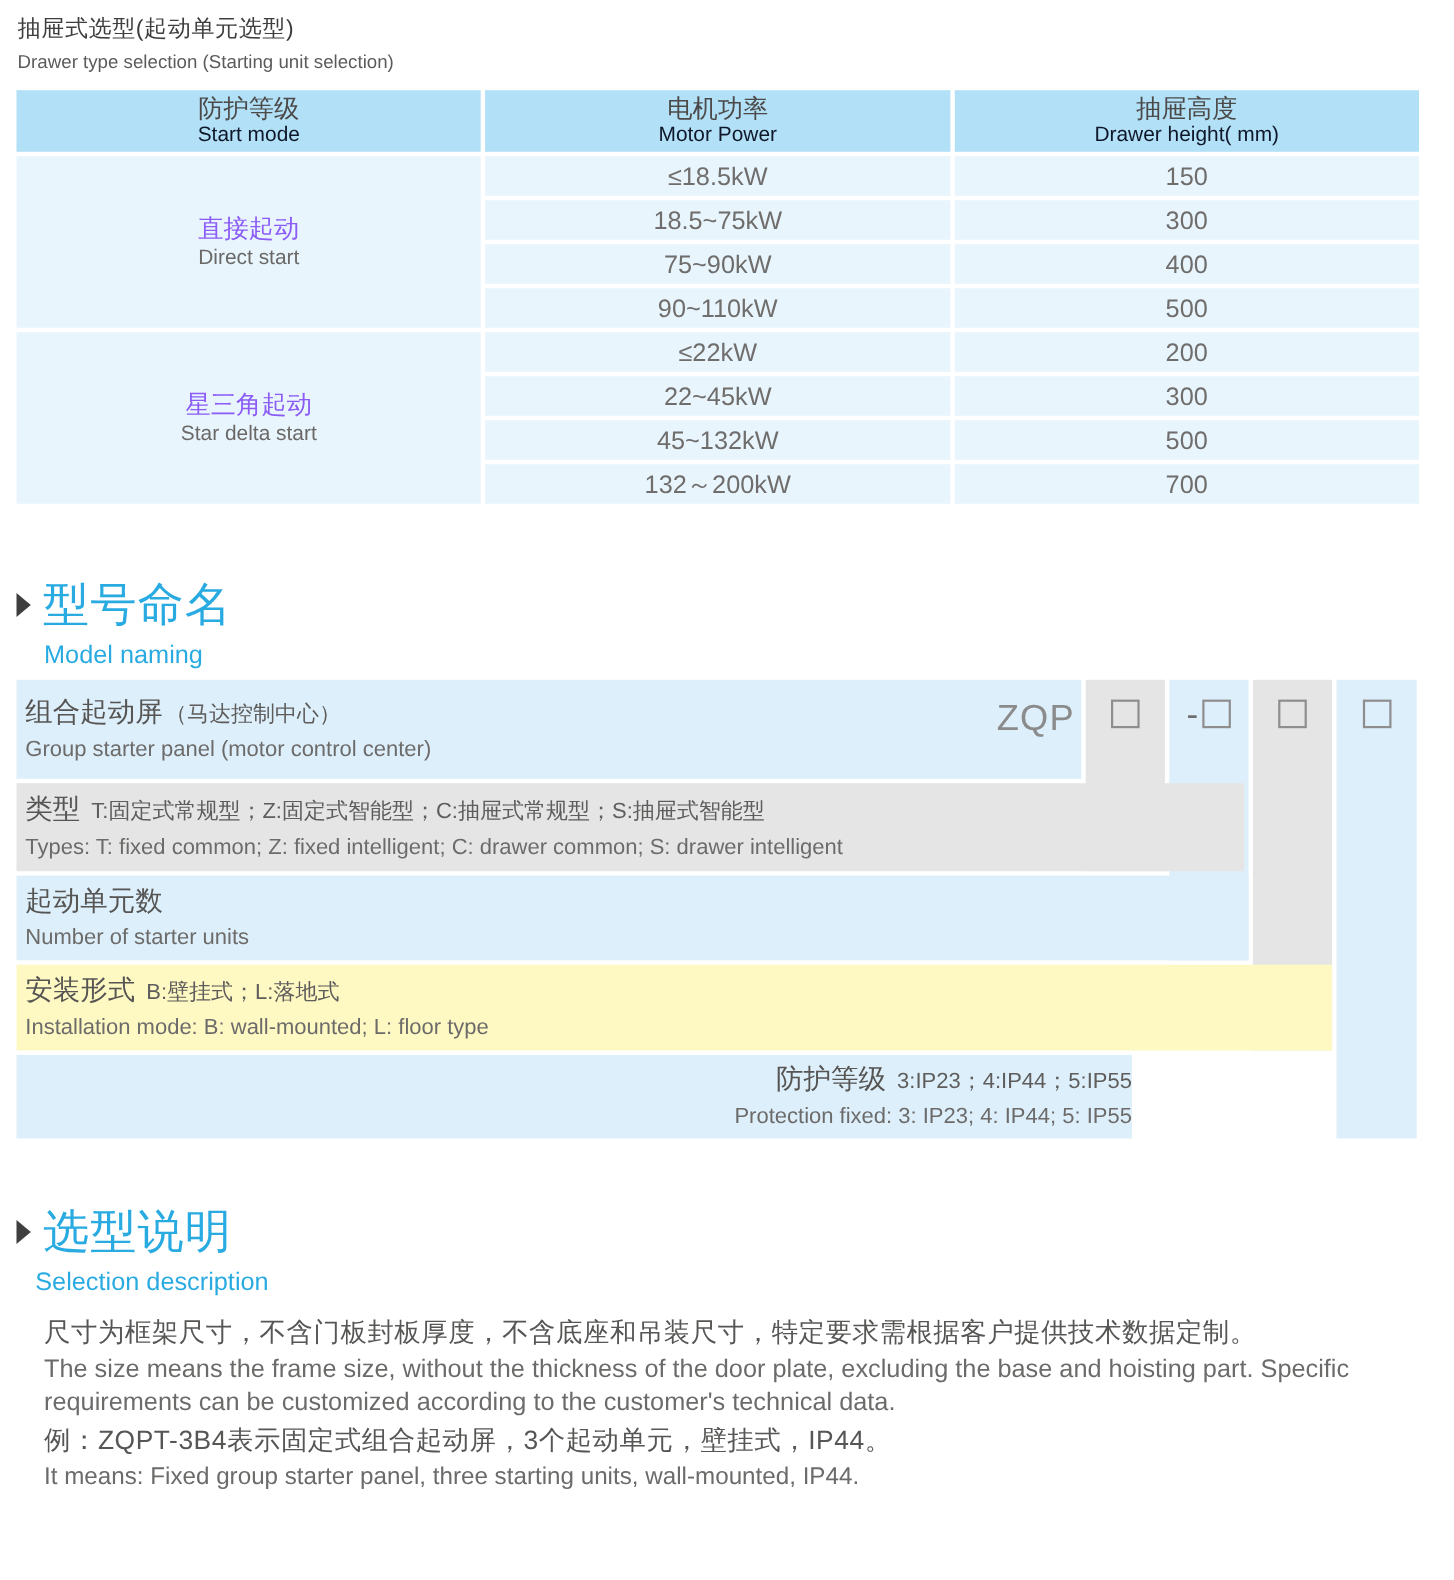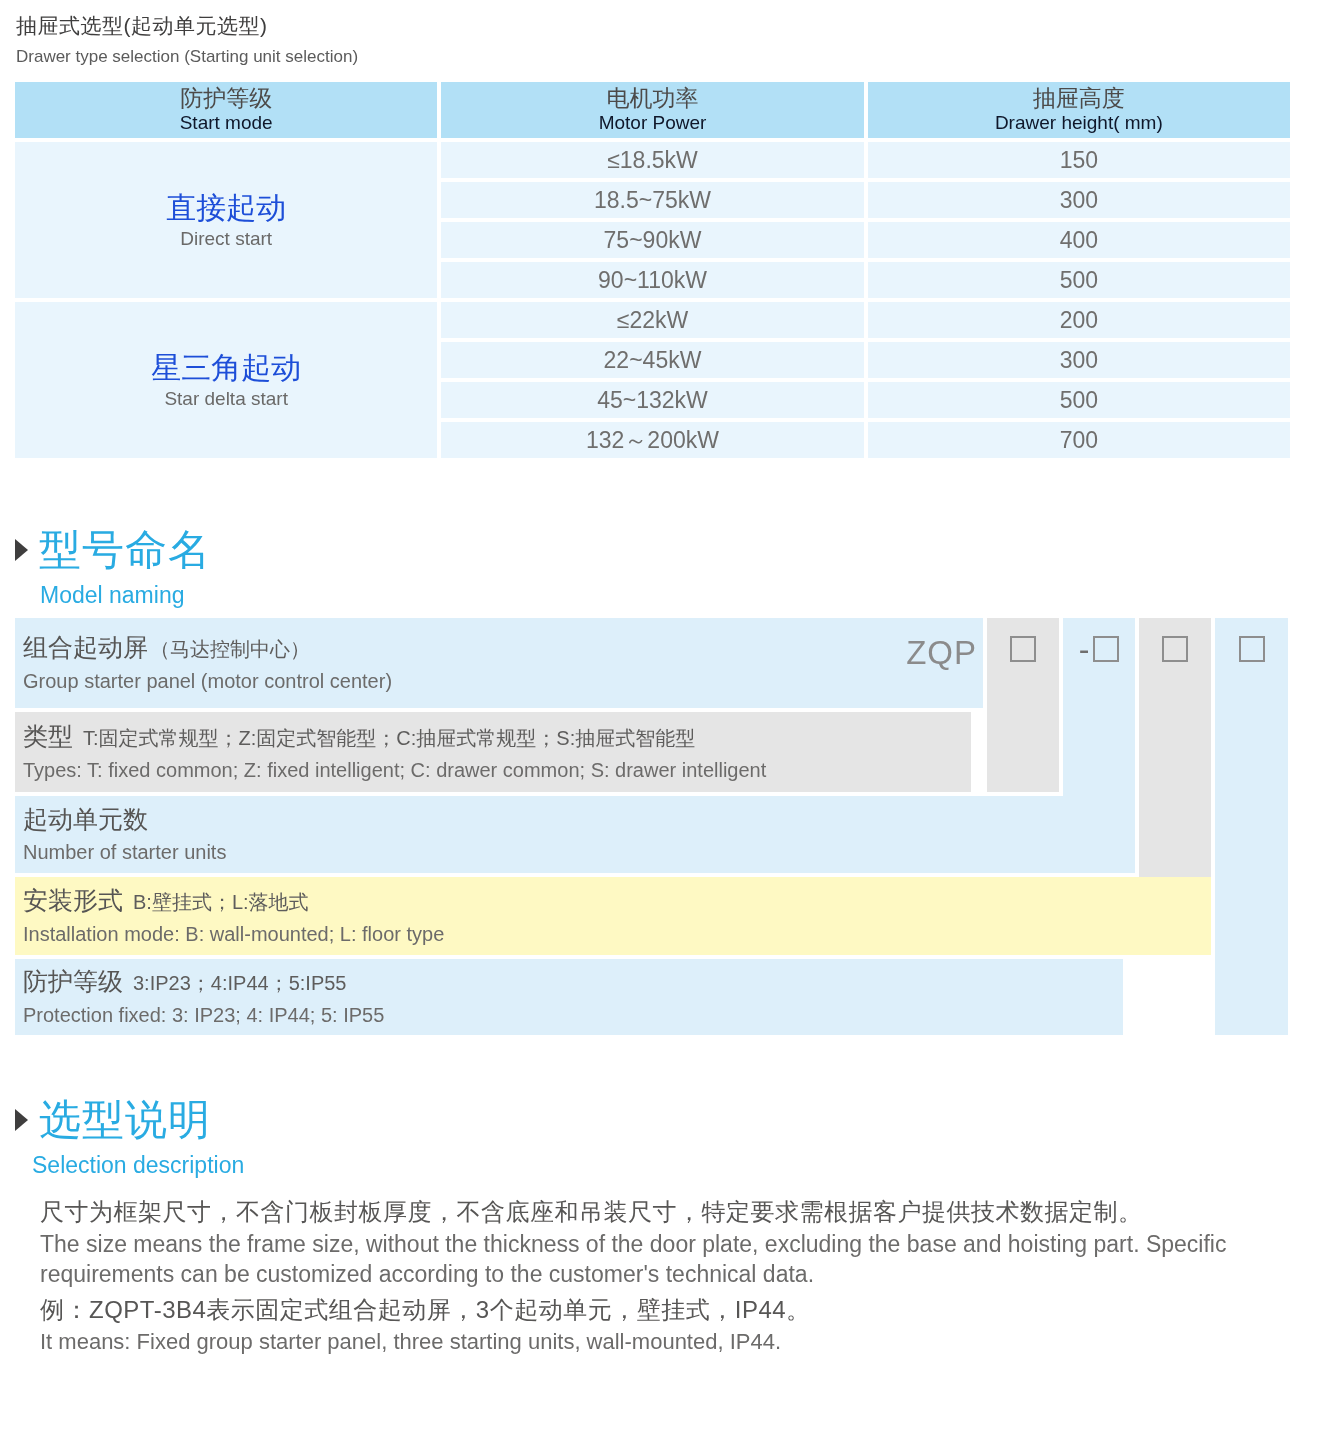--- a/index.html
+++ b/index.html
@@ -18,21 +18,21 @@
   
   .sel-table {
     position: absolute; left: 15px; top: 82px; width: 1275px;
     display: grid; grid-template-columns: 1fr 1fr 1fr;
     grid-template-rows: 56px repeat(8, 36px); gap: 4px;
   }
   .cell { display: flex; flex-direction: column; align-items: center; justify-content: center; background: #e9f5fd; }
   .cell.th { background: #b2e0f6; }
   .th .cn { font-size: 23px; color: #4c4a49; line-height: 1.15; }
   .th .en { font-size: 19px; color: #0f172a; line-height: 1.2; }
-  .group .cn { font-size: 30px; color: #1d4ed8; line-height: 1.3; }
+  .group .cn { font-size: 23px; color: #8b5cf6; line-height: 1.3; }
   .group .en { font-size: 19px; color: #6a6968; line-height: 1.3; }
   .val { font-size: 23px; color: #6f6e6d; text-align: center; }
   .c1 { grid-column: 1; } .c2 { grid-column: 2; } .c3 { grid-column: 3; }
 
   
   .sec { position: absolute; left: 15px; }
   .sec-row { display: flex; align-items: center; }
   .tri {
     width: 0; height: 0; border-left: 13px solid #3f3e3e;
     border-top: 11px solid transparent; border-bottom: 11px solid transparent;
@@ -50,24 +50,24 @@
   .dcol { position: absolute; top: 0; }
   .dcol-1 { left: 972px;  width: 72px; height: 174px; background: #e5e5e5; }
   .dcol-2 { left: 1048px; width: 72px; height: 255px; background: #ddeffa; }
   .dcol-3 { left: 1124px; width: 72px; height: 337px; background: #e5e5e5; }
   .dcol-4 { left: 1200px; width: 73px; height: 417px; background: #ddeffa; }
   .dband {
     position: absolute; left: 0; display: flex; flex-direction: column;
     justify-content: center; padding-left: 8px;
   }
   .dband-1 { top: 0;    height: 90px; width: 968px;  background: #ddeffa; }
-  .dband-2 { top: 94px;  height: 80px; width: 956px; background: #e5e5e5; }
+  .dband-2 { top: 94px;  height: 80px; width: 1116px; background: #e5e5e5; }
   .dband-3 { top: 178px; height: 77px; width: 1120px; background: #ddeffa; }
   .dband-4 { top: 259px; height: 78px; width: 1196px; background: #fef9c3; }
-  .dband-5 { top: 341px; height: 76px; width: 1108px; background: #ddeffa; }
+  .dband-5 { top: 341px; height: 76px; width: 1014px; background: #ddeffa; text-align: right; }
   .cnline { font-size: 25px; color: #565554; line-height: 1.1; }
   .cn-sub { font-size: 20px; color: #5e5d5c; margin-left: 10px; }
   .dband-1 .cn-sub { margin-left: 2px; }
   .enline { font-size: 20px; color: #6c6b6a; margin-top: 8px; line-height: 1.1; }
   .code-prefix {
     position: absolute; top: 16px; left: 860px; width: 102px; text-align: right;
     font-size: 33px; color: #8b8b8b; letter-spacing: 1px;
   }
   .boxwrap { display: flex; align-items: center; justify-content: center; margin-top: 16px; height: 30px; }
   .codebox { width: 26px; height: 26px; border: 2px solid #8e8e8e; flex: 0 0 auto; }

